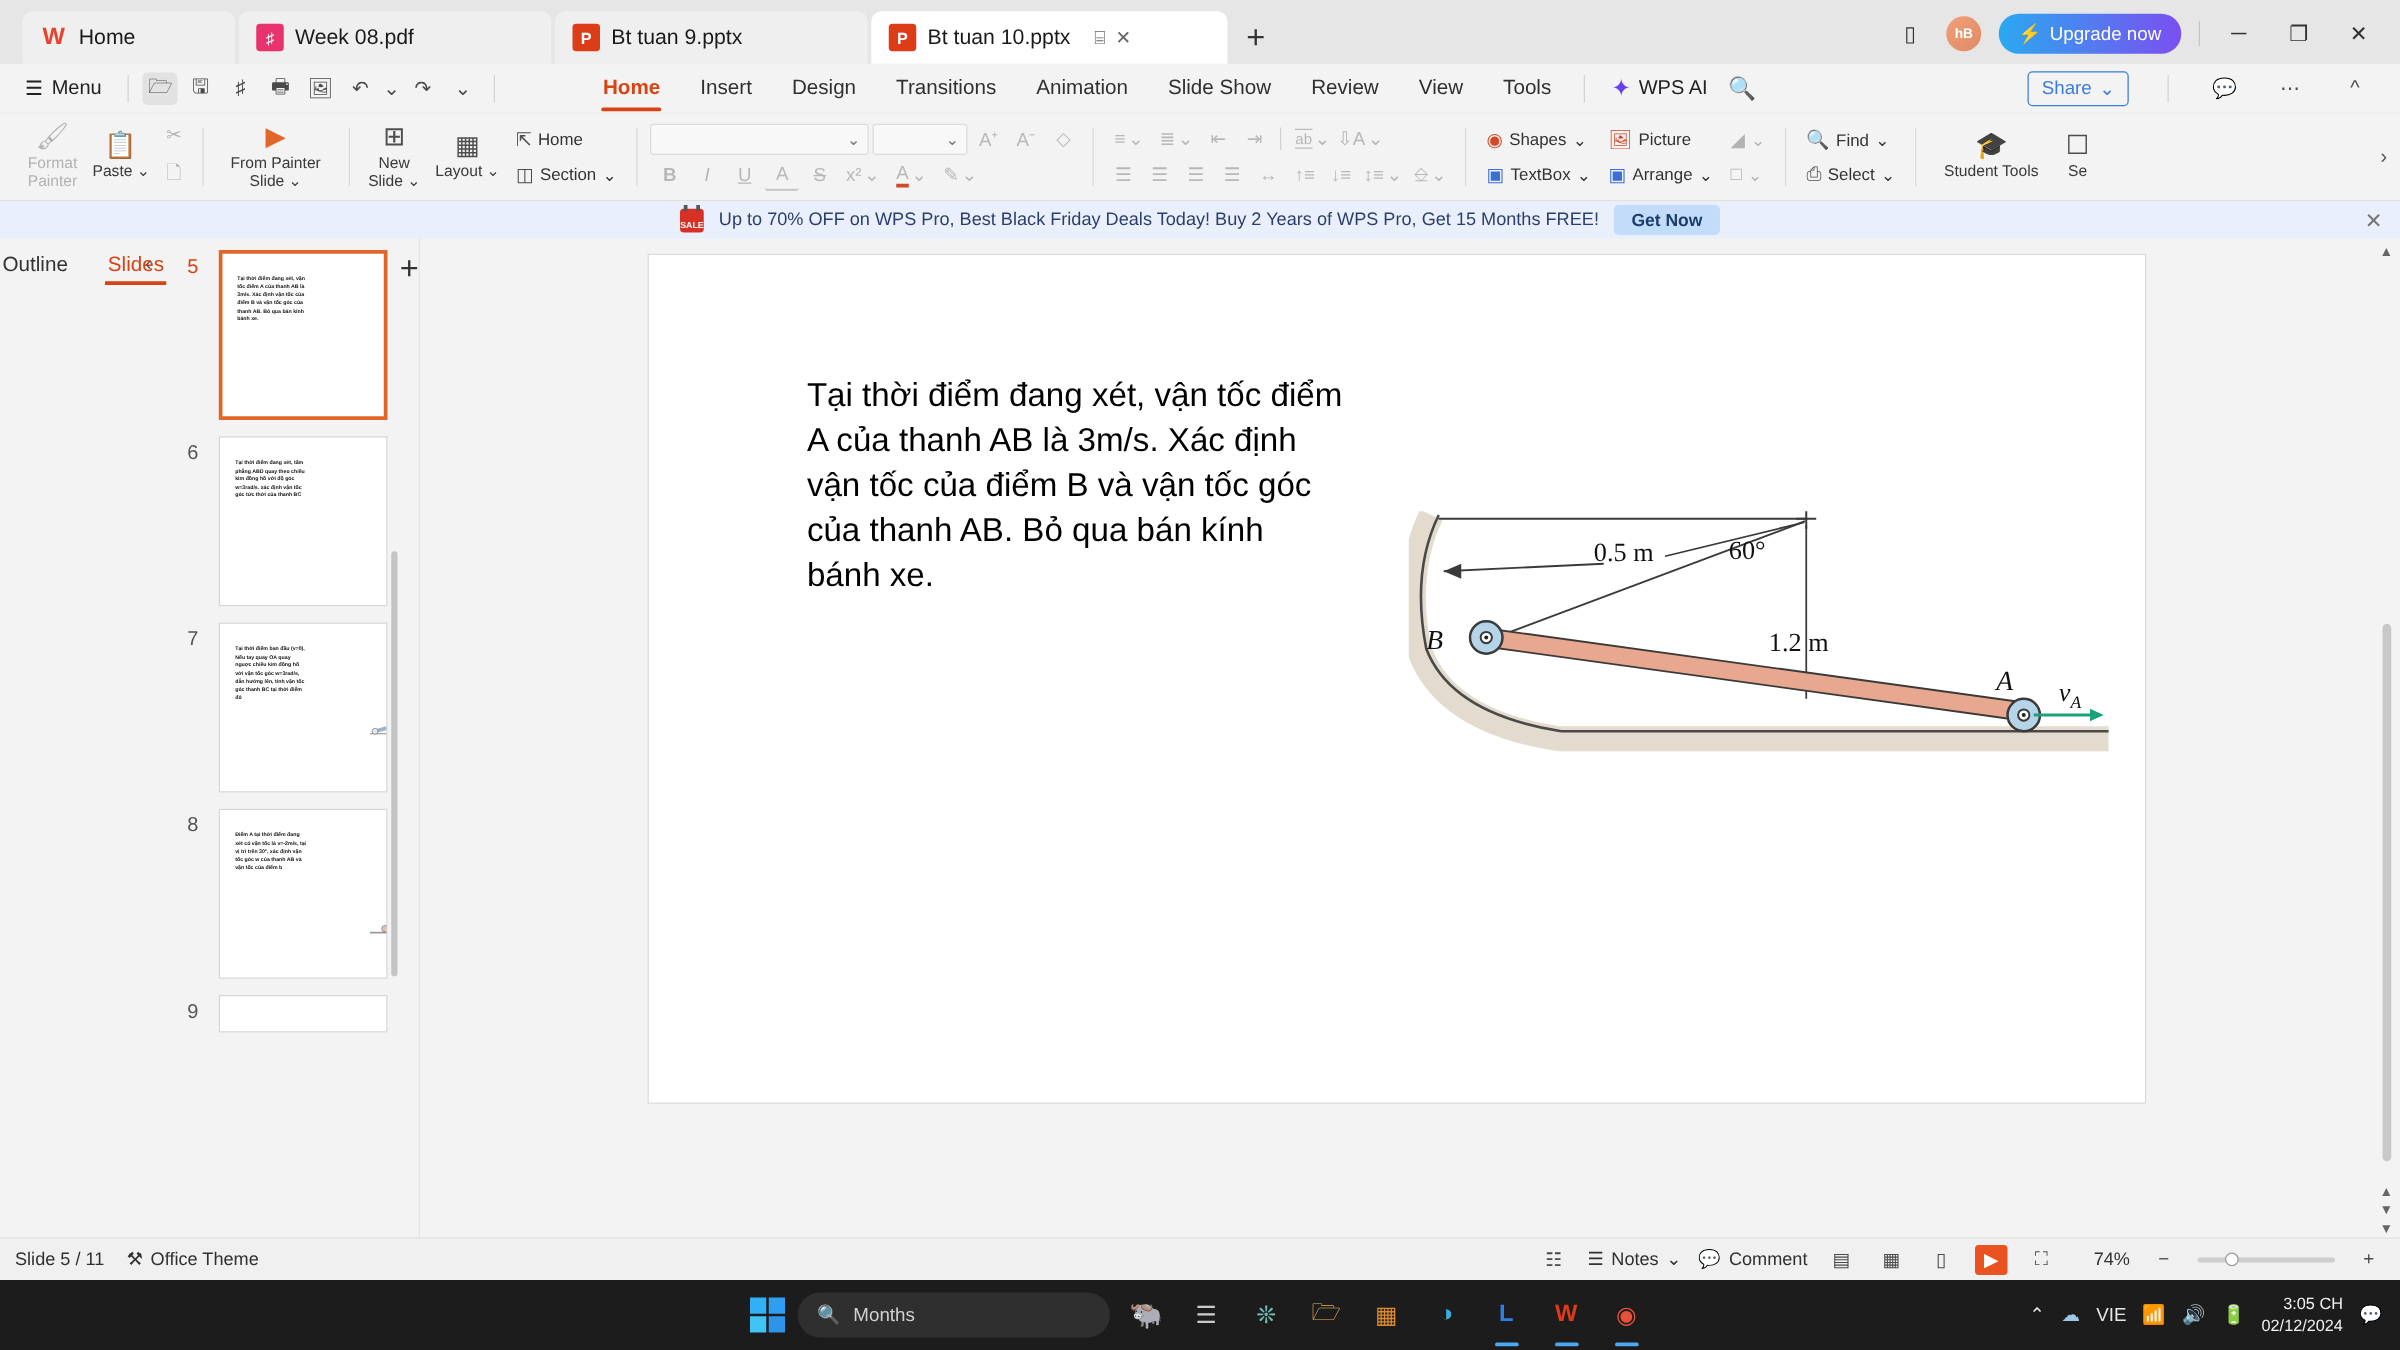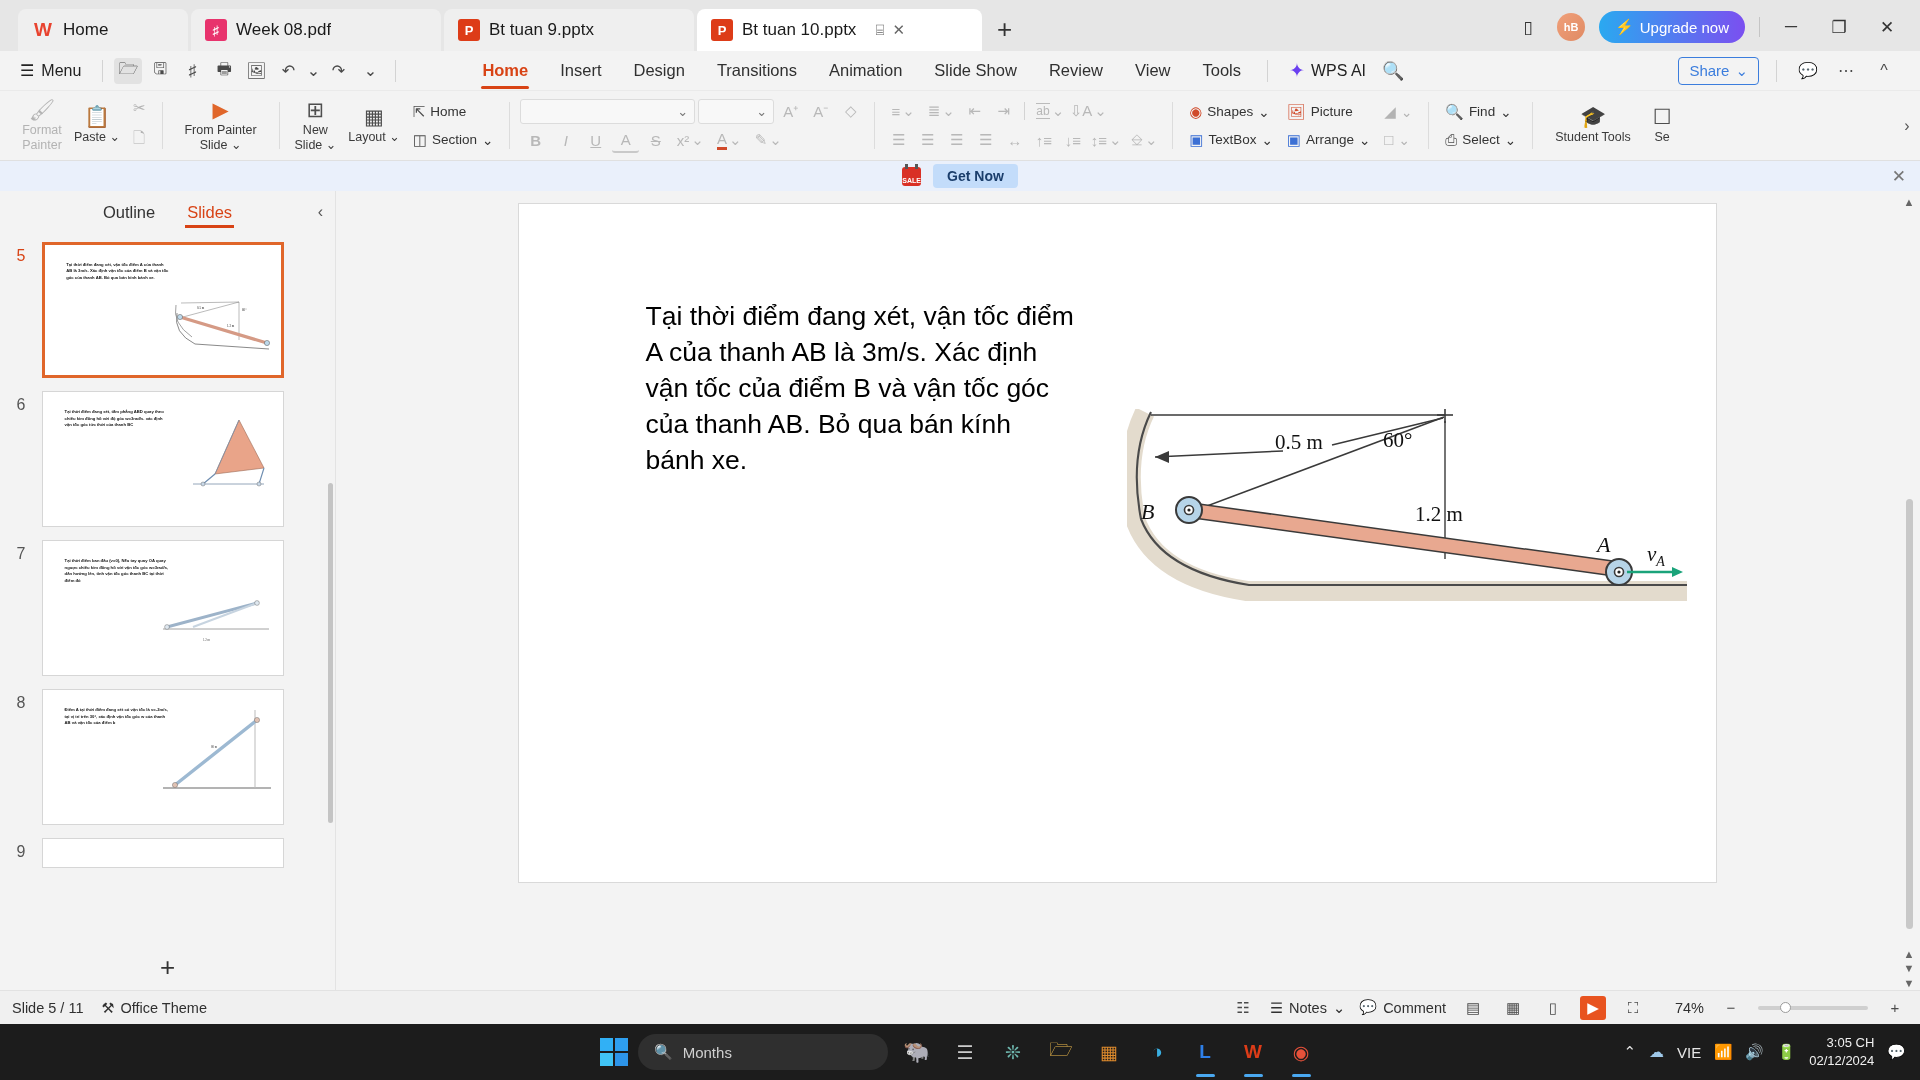--- a/index.html
+++ b/index.html
@@ -66,21 +66,21 @@
   .qicon.pressed { background: #e2e2e2; }
   .vsep { width: 1px; height: 22px; background: #d3d3d3; margin: 0 7px; }
   .ribbon-tabs { display: flex; align-items: center; gap: 2px; margin-left: 60px; }
   .rtab { font-size: 16.5px; color: #303030; padding: 7px 15px; cursor: pointer;
     position: relative; white-space: nowrap; }
   .rtab.active { color: #d84315; font-weight: bold; }
   .rtab.active::after { content:''; position: absolute; left: 14px; right: 14px; bottom: -2px;
     height: 3px; background: #d84315; border-radius: 2px; }
   .wpsai { display: flex; align-items: center; gap: 6px; font-size: 16px; color: #222;
     padding: 4px 10px; cursor: pointer; }
-  .menubar-right { margin-left: auto; display: flex; align-items: center; gap: 10px; padding-right: 12px; padding-left: 32px;}
+  .menubar-right { margin-left: auto; display: flex; align-items: center; gap: 24px; padding-right: 12px; padding-left: 32px;}
   .share-btn { border: 1px solid #3b7ddd; color: #3b7ddd; border-radius: 4px;
     font-size: 15px; padding: 4px 10px; display:flex; align-items:center; gap:6px; cursor: pointer; }
 
   
   .ribbon {
     height: 70px; background: #f3f3f3; display: flex; align-items: stretch;
     padding: 3px 4px 3px 10px; gap: 0; flex: 0 0 70px; position: relative;
     border-bottom: 1px solid #e0e0e0;
   }
   .rgroup { display: flex; align-items: center; gap: 2px; padding: 0 7px; height: 100%; }
@@ -120,21 +120,21 @@
   .sale-ico::before { content:''; position:absolute; top:-3px; left:3px; width:3px; height:5px; background:#555; }
   .sale-ico::after { content:''; position:absolute; top:-3px; right:3px; width:3px; height:5px; background:#555; }
   .getnow { background: #c3dcfa; color: #1a3d6b; font-size: 14px; font-weight: bold;
     border-radius: 4px; padding: 4px 14px; cursor: pointer; }
   .promo-close { position: absolute; right: 14px; color: #777; font-size: 17px; cursor: pointer; }
 
   
   .mainarea { flex: 1; display: flex; min-height: 0; background: #f3f3f3; }
 
   
-  .sidebar { width: 336px; flex: 0 0 336px; background: #f3f3f3; display: flex; flex-direction: column;
+  .sidebar { width: 336px; flex: 0 0 336px; background: #f3f3f3; display: flex; flex-direction: row;
     border-right: 1px solid #e3e3e3; }
   .sb-tabs { height: 42px; display: flex; align-items: center; justify-content: center;
     gap: 28px; position: relative; }
   .sb-tab { font-size: 16.5px; color: #333; cursor: pointer; position: relative; padding: 5px 2px; }
   .sb-tab.active { color: #d84315; }
   .sb-tab.active::after { content:''; position:absolute; left:0; right:0; bottom:-1px; height:2.5px;
     background:#d84315; }
   .sb-collapse { position: absolute; right: 12px; color: #555; font-size: 16px; cursor: pointer; }
   .thumbs { flex: 1; overflow: hidden; padding: 4px 0 0 0; position: relative; }
   .thumbrow { display: flex; align-items: flex-start; padding: 5px 10px 8px 0; }
@@ -489,20 +489,21 @@
       <span class="gl">☐</span>
       <span class="tx">Se</span>
     </div>
   </div>
 
   <div class="expand-chev">›</div>
 </div>
 
 <div class="promo">
   <span class="sale-ico">SALE</span>
+  <span>Up to 70% OFF on WPS Pro, Best Black Friday Deals Today! Buy 2 Years of WPS Pro, Get 15 Months FREE!</span>
   <span class="getnow">Get Now</span>
   <span class="promo-close">✕</span>
 </div>
 
 <div class="mainarea">
 
   <div class="sidebar">
     <div class="sb-tabs">
       <div class="sb-tab">Outline</div>
       <div class="sb-tab active">Slides</div>

